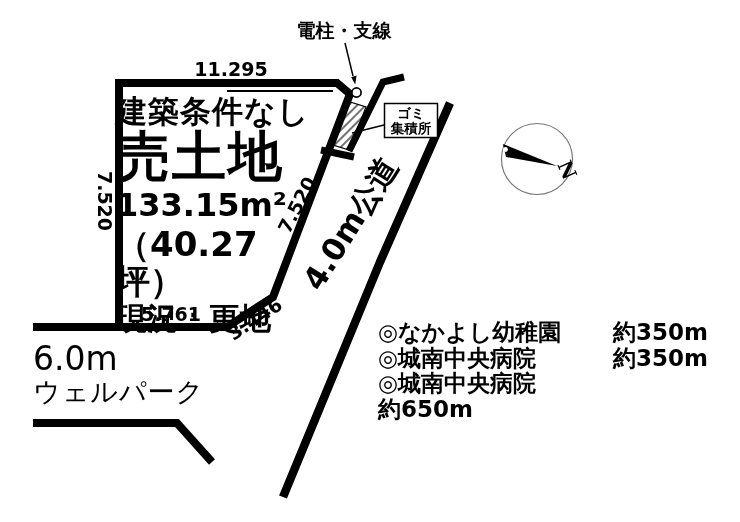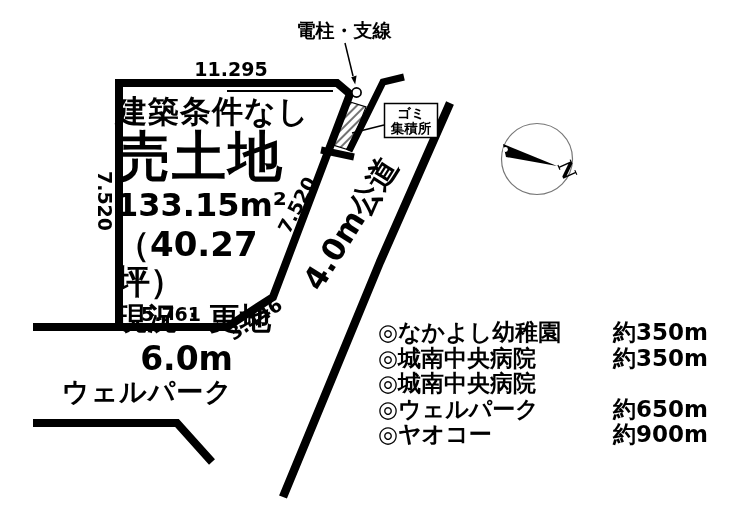--- a/index.html
+++ b/index.html
@@ -11,21 +11,21 @@
   svg{position:absolute;left:0;top:0;}
   .abs{position:absolute;}
   
   .prop-block{left:116px;top:92px;width:204px;font-weight:900;line-height:1;}
   .prop-cond{font-size:31px;line-height:38px;letter-spacing:1px;}
   .prop-title{font-size:54px;line-height:54px;letter-spacing:2px;}
   .prop-sqm{font-size:32px;line-height:42px;letter-spacing:0px;}
   .prop-tsubo{font-size:34px;line-height:37px;}
   .prop-status{font-size:31px;line-height:36px;}
   
-  .road-block{left:41px;top:341px;width:192px;text-align:right;font-weight:700;}
+  .road-block{left:33px;top:341px;width:192px;text-align:left;font-weight:400;}
   .road-width{font-size:33px;line-height:36px;}
   .road-name{font-size:27px;line-height:30px;letter-spacing:1px;}
   
   .fac-list{left:370px;top:320px;width:330px;font-weight:900;margin-left:8px;}
   .frow{display:flex;justify-content:space-between;align-items:baseline;
         font-size:23px;line-height:25.6px;white-space:nowrap;}
   .fname{letter-spacing:0px;}
   .fdist{letter-spacing:0px;}
   .svgtext{font-family:"DejaVu Sans","Liberation Sans",sans-serif;font-weight:bold;fill:#000;}
   .dim{font-size:19px;}
@@ -103,22 +103,17 @@
       <span class="fdist">約350m</span>
     </div>
     <div class="frow">
       <span class="fname"><span>◎</span><span>城南中央病院</span></span>
       <span class="fdist">約350m</span>
     </div>
     <div class="frow">
       <span class="fname"><span>◎</span><span>城南中央病院</span></span>
     </div>
     <div class="frow">
-      <span class="fname"><span>◎</span><span>ウェルパーク</span></span>
       <span class="fdist">約650m</span>
-    </div>
-    <div class="frow">
-      <span class="fname"><span>◎</span><span>ヤオコー</span></span>
-      <span class="fdist">約900m</span>
     </div>
   </div>
 
 </div>
 
 </body></html>

